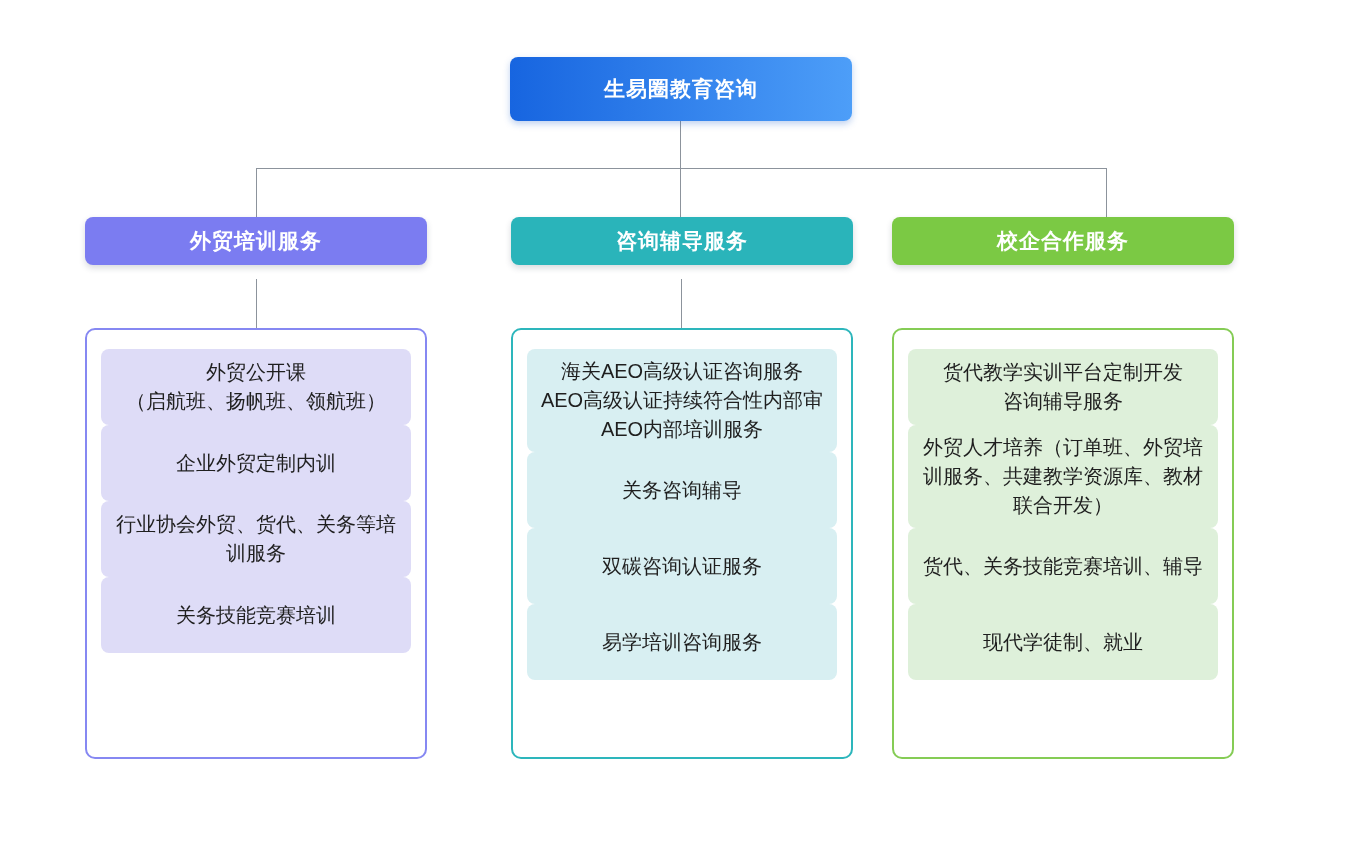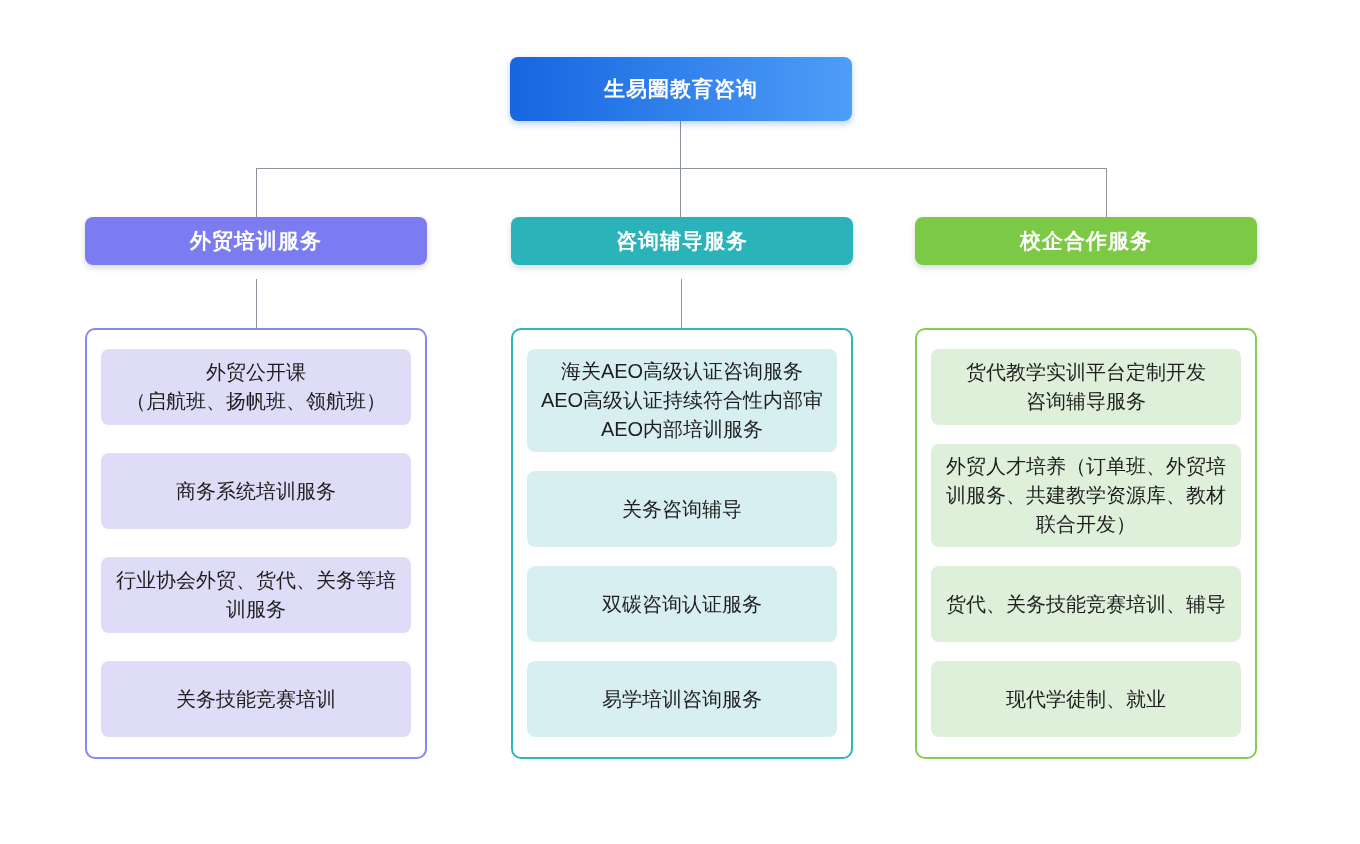--- a/index.html
+++ b/index.html
@@ -28,21 +28,21 @@
     font-size: 21px; font-weight: bold;
     display: flex; align-items: center; justify-content: center;
     box-shadow: 0 3px 7px rgba(23, 90, 200, 0.28);
     letter-spacing: 1px;
   }
 
   
   .col { position: absolute; top: 217px; width: 342px; }
   .col-0 { left: 85px;  --accent: var(--branch1); --light: var(--branch1-light); --cborder: var(--branch1-border); }
   .col-1 { left: 511px; --accent: var(--branch2); --light: var(--branch2-light); --cborder: var(--branch2-border); }
-  .col-2 { left: 915px; --accent: var(--branch3); --light: var(--branch3-light); --cborder: var(--branch3-border); }
+  .col-2 { left: 892px; --accent: var(--branch3); --light: var(--branch3-light); --cborder: var(--branch3-border); }
 
   .branch-header {
     height: 48px;
     border-radius: 8px;
     background: var(--accent);
     color: var(--header-text, #ffffff);
     font-size: 21px; font-weight: bold;
     display: flex; align-items: center; justify-content: center;
     box-shadow: 0 3px 6px rgba(40, 50, 70, 0.18);
     letter-spacing: 1px;
@@ -51,21 +51,21 @@
   .branch-box {
     margin-top: 63px;
     height: 431px;
     box-sizing: border-box;
     background: #ffffff;
     border: 2px solid var(--cborder);
     border-radius: 10px;
     padding: 19px 14px 20px 14px;
     display: flex;
     flex-direction: column;
-    justify-content: space-between;
+    justify-content: flex-start;
   }
 
   .service-item {
     box-sizing: border-box;
     min-height: 76px;
     border-radius: 8px;
     background: var(--light);
     color: var(--node-text, #1f1f1f);
     font-size: 20px;
     line-height: 1.45;
@@ -88,21 +88,21 @@
   <div class="connector" style="left:256px;  top:279px; width:1px;   height:63px;"></div>
   <div class="connector" style="left:681px; top:279px; width:1px;   height:63px;"></div>
 
   <div class="root-node">生易圈教育咨询</div>
 
   <div class="col col-0">
     <div class="branch-header">外贸培训服务</div>
     <div class="branch-box">
       <div class="service-item">外贸公开课
 （启航班、扬帆班、领航班）</div>
-      <div class="service-item">商务系统培训服务</div>
+      <div class="service-item">企业外贸定制内训</div>
       <div class="service-item">行业协会外贸、货代、关务等培训服务</div>
       <div class="service-item">关务技能竞赛培训</div>
     </div>
   </div>
 
   <div class="col col-1">
     <div class="branch-header">咨询辅导服务</div>
     <div class="branch-box">
       <div class="service-item">海关AEO高级认证咨询服务
 AEO高级认证持续符合性内部审

